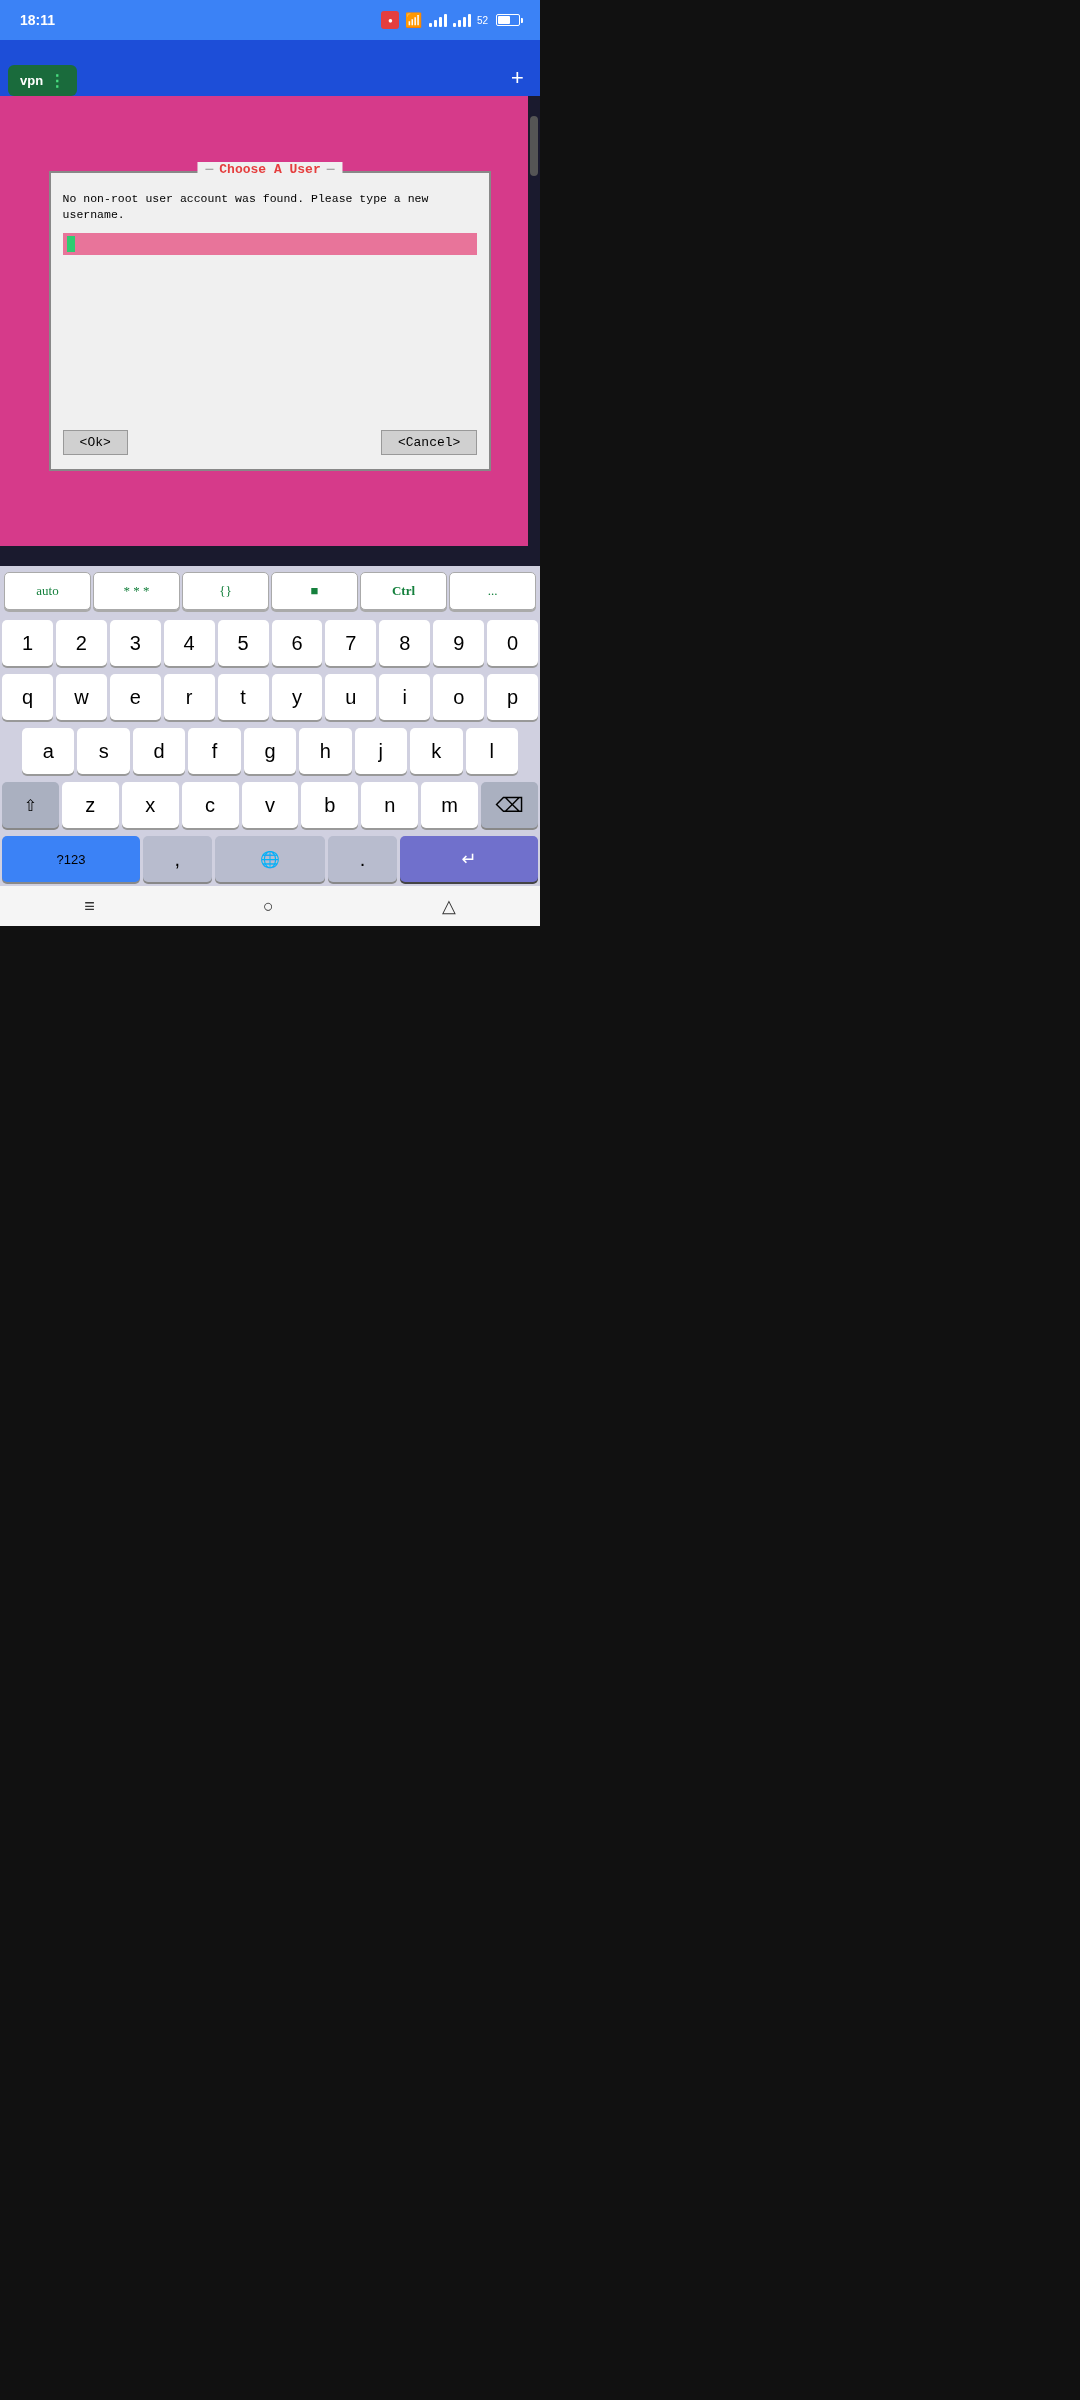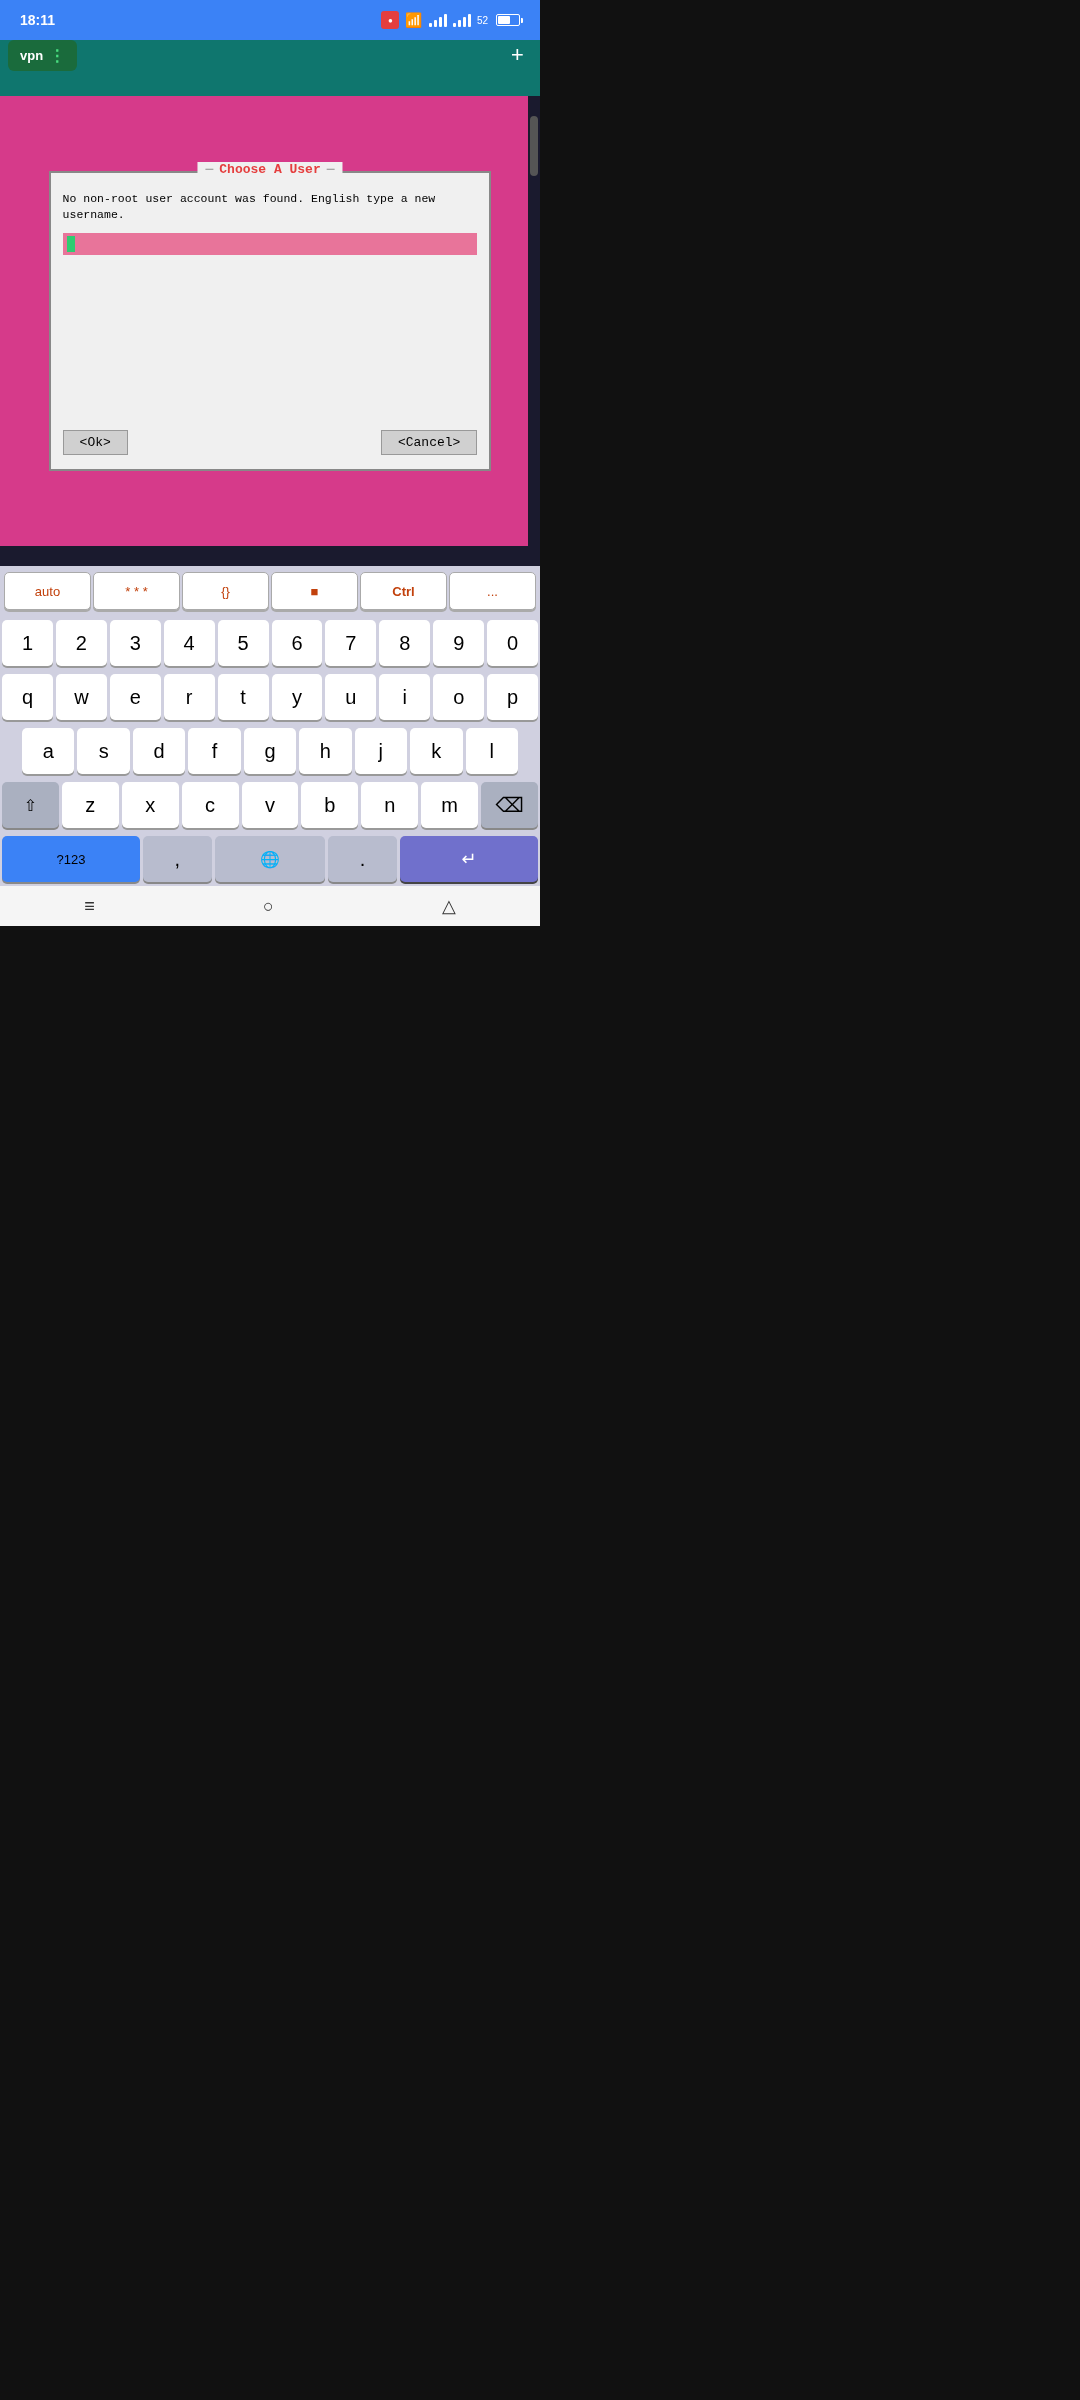--- a/index.html
+++ b/index.html
@@ -62,23 +62,23 @@
       width: 60%;
       height: 100%;
       background: #fff;
       border-radius: 1px;
     }
     .battery-text { font-size: 10px; margin-right: 2px; }
 
     
     .browser-bar {
       height: 56px;
-      background: #0f766e;
-      display: flex;
-      align-items: flex-start;
+      background: #1d4ed8;
+      display: flex;
+      align-items: flex-end;
       padding: 0 8px;
       position: relative;
       z-index: 10;
     }
     .browser-tab {
       background: #1a6b3c;
       color: #fff;
       font-family: sans-serif;
       font-size: 13px;
       font-weight: 600;
@@ -227,22 +227,22 @@
     .kb-tool-btn {
       flex: 1;
       height: 38px;
       background: #fff;
       border: 1px solid #aaa;
       border-radius: 5px;
       display: flex;
       align-items: center;
       justify-content: center;
       font-size: 13px;
-      font-family: Liberation Sans, sans-serif;
-      color: #c2410c;
+      font-family: Liberation Serif, serif;
+      color: #15803d;
       cursor: pointer;
       box-shadow: 0 2px 0 #aaa;
     }
     .kb-tool-btn.ctrl-btn { font-weight: 600; }
 
     
     .kb-row {
       display: flex;
       align-items: center;
       background: #d0d0e0;
@@ -350,21 +350,21 @@
 <div class="terminal-area">
   <div class="dialog">
 
     <div class="dialog-title-bar">
       <span class="dialog-title-dashes">─</span>
       <span class="dialog-title-text">Choose A User</span>
       <span class="dialog-title-dashes">─</span>
     </div>
 
     <div class="dialog-content">
-      <div class="dialog-message">No non-root user account was found. English type a new username.</div>
+      <div class="dialog-message">No non-root user account was found. Please type a new username.</div>
       <div class="dialog-input">
         <span class="dialog-input-cursor"></span>
       </div>
     </div>
 
     <div class="dialog-spacer"></div>
 
     <div class="dialog-buttons">
       <button class="dialog-btn">&lt;Ok&gt;</button>
       <button class="dialog-btn">&lt;Cancel&gt;</button>

